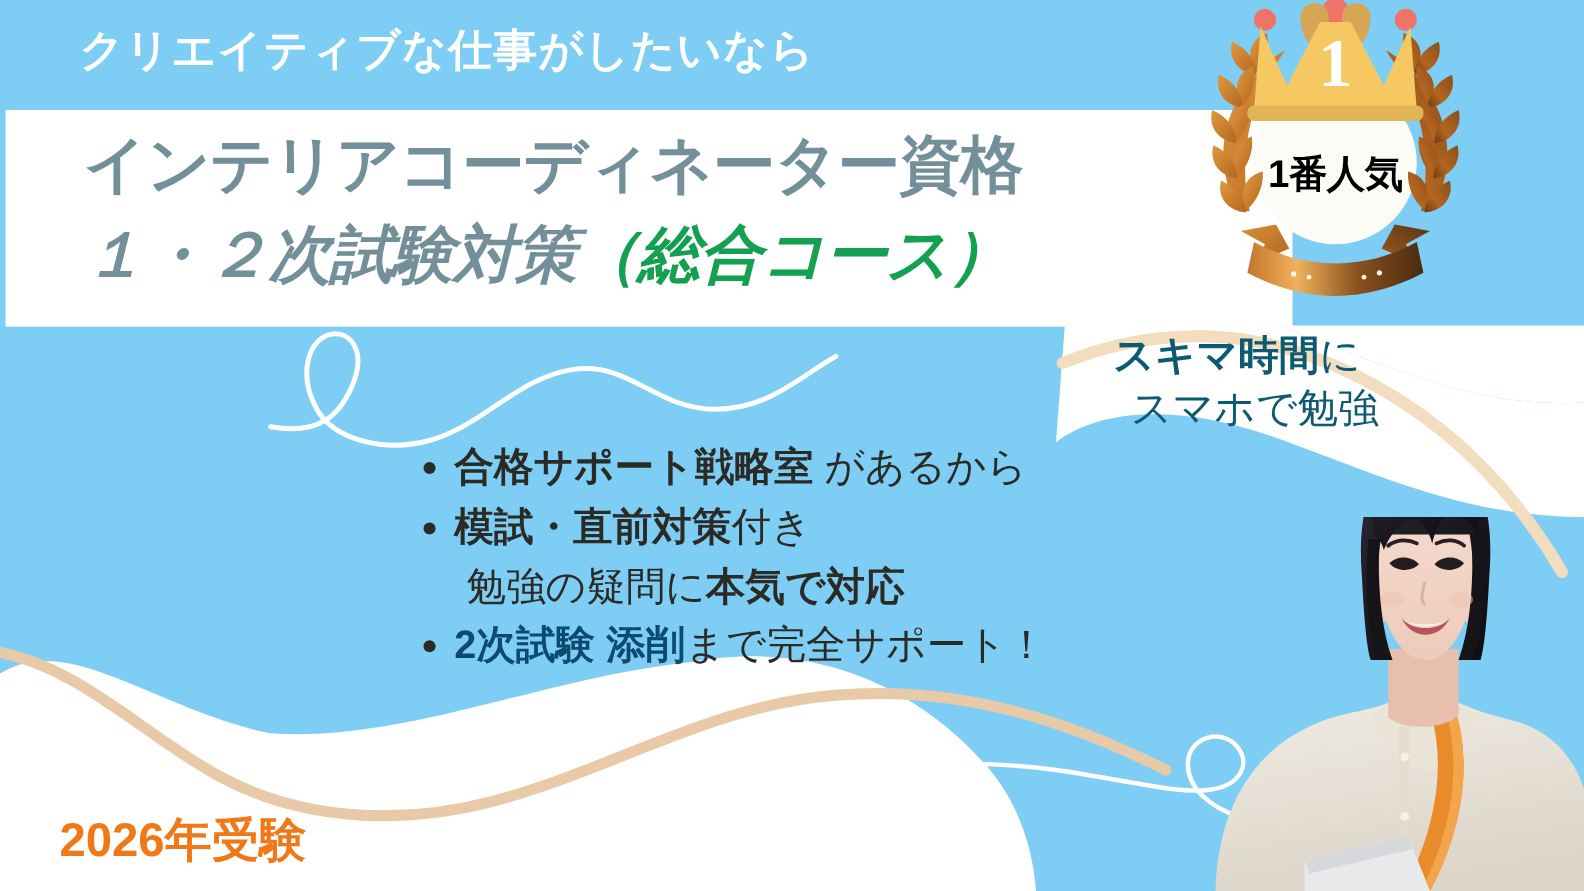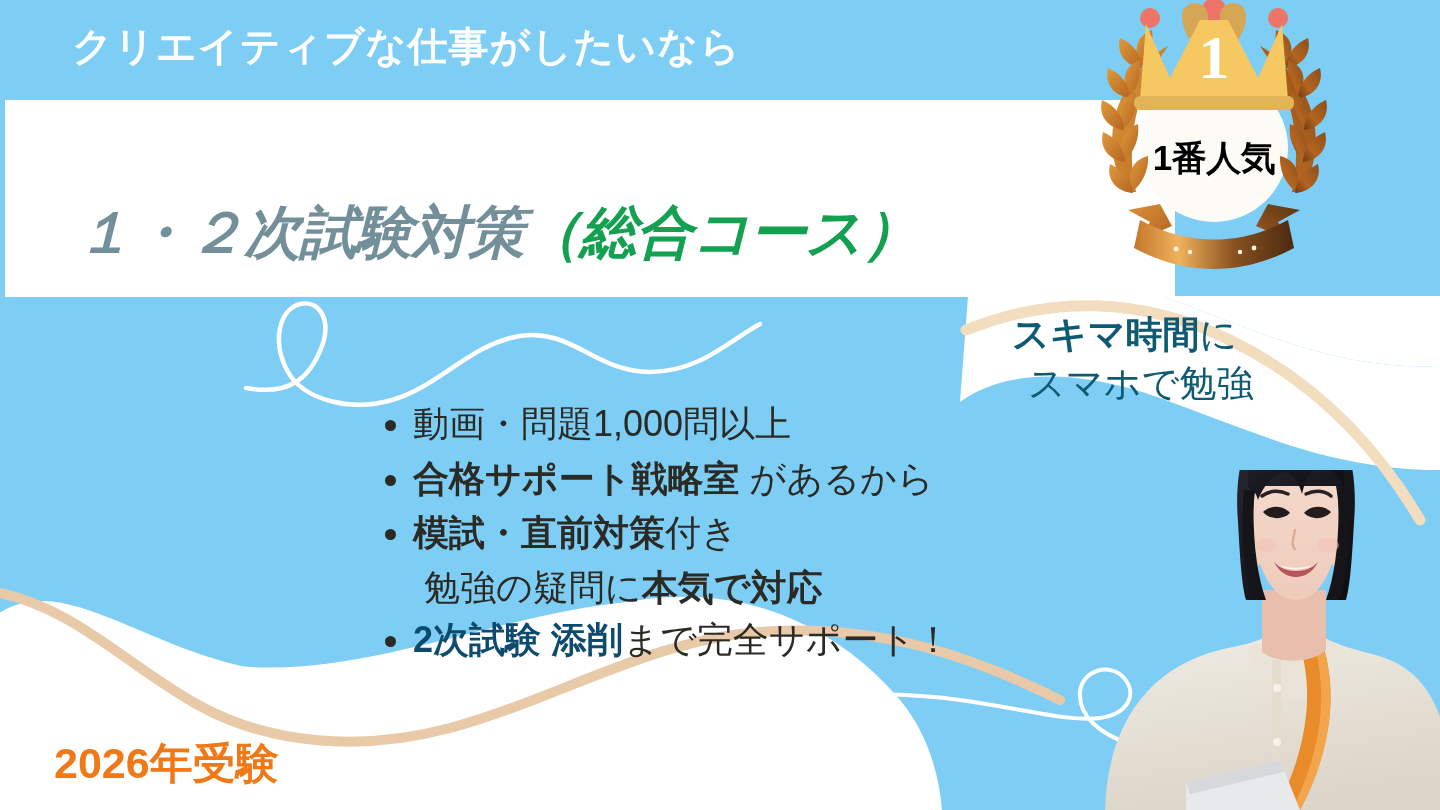--- a/index.html
+++ b/index.html
@@ -52,21 +52,21 @@
   .bl-sub { padding-left:39px; white-space:nowrap; }
   .b { font-weight:bold; }
   .red { color:#0c4a6e; font-weight:bold;text-align:center; }
 
   
   .side-copy {
     position:absolute; left:1012px; top:298px;
     color:#0E5A72; font-size:37px; line-height:1.33;
     white-space:nowrap; text-align:left;
   }
-  .side-copy .l1 { font-weight:bold;margin-top:12px; }
+  .side-copy .l1 { font-weight:bold; }
   .side-copy .l1 .thin { font-weight:normal; }
   .side-copy .l2 { font-weight:normal; margin-left:16px; }
 
   
   .year-tag {
     position:absolute; left:54px; top:735px;
     color:#F07816; font-size:43px; font-weight:bold;
     white-space:nowrap; letter-spacing:0px;
   }
 
@@ -197,20 +197,21 @@
       <path d="M 1277 564 C 1286 571 1306 571 1315 564 C 1306 569 1286 569 1277 564 Z" fill="#FAF4F2"></path>
 
       <ellipse cx="1266" cy="545" rx="11" ry="7" fill="#F0C2B4" opacity="0.55"></ellipse>
       <ellipse cx="1328" cy="545" rx="11" ry="7" fill="#F0C2B4" opacity="0.55"></ellipse>
     </g>
   </svg>
 
   <div class="kicker">クリエイティブな仕事がしたいなら</div>
 
   <div class="title-bar"></div>
+  <div class="title-l1">インテリアコーディネーター資格</div>
   <div class="title-l2">
     <span>１・２次試験対策</span><span class="title-course">（総合コース）</span>
   </div>
 
   <div class="badge">
     <svg viewBox="0 0 252 300">
       <defs>
         <linearGradient id="laurelL" x1="0" y1="0" x2="1" y2="1">
           <stop offset="0%" stop-color="#E09A3E"></stop>
           <stop offset="100%" stop-color="#B4651F"></stop>
@@ -309,26 +310,20 @@
     <div class="badge-label">1番人気</div>
   </div>
 
   <div class="side-copy">
     <div class="l1"><span>スキマ時間</span><span class="thin">に</span></div>
     <div class="l2">スマホで勉強</div>
   </div>
 
   <div class="bullets">
 
-    <div class="bl">
-      <span class="dot"></span>
-      <span class="bl-txt">
-        <span>動画・問題1,000問以上</span>
-      </span>
-    </div>
 
     <div class="bl">
       <span class="dot"></span>
       <span class="bl-txt">
         <span class="b">合格サポート戦略室</span><span> があるから</span>
       </span>
     </div>
 
     <div class="bl">
       <span class="dot"></span>

